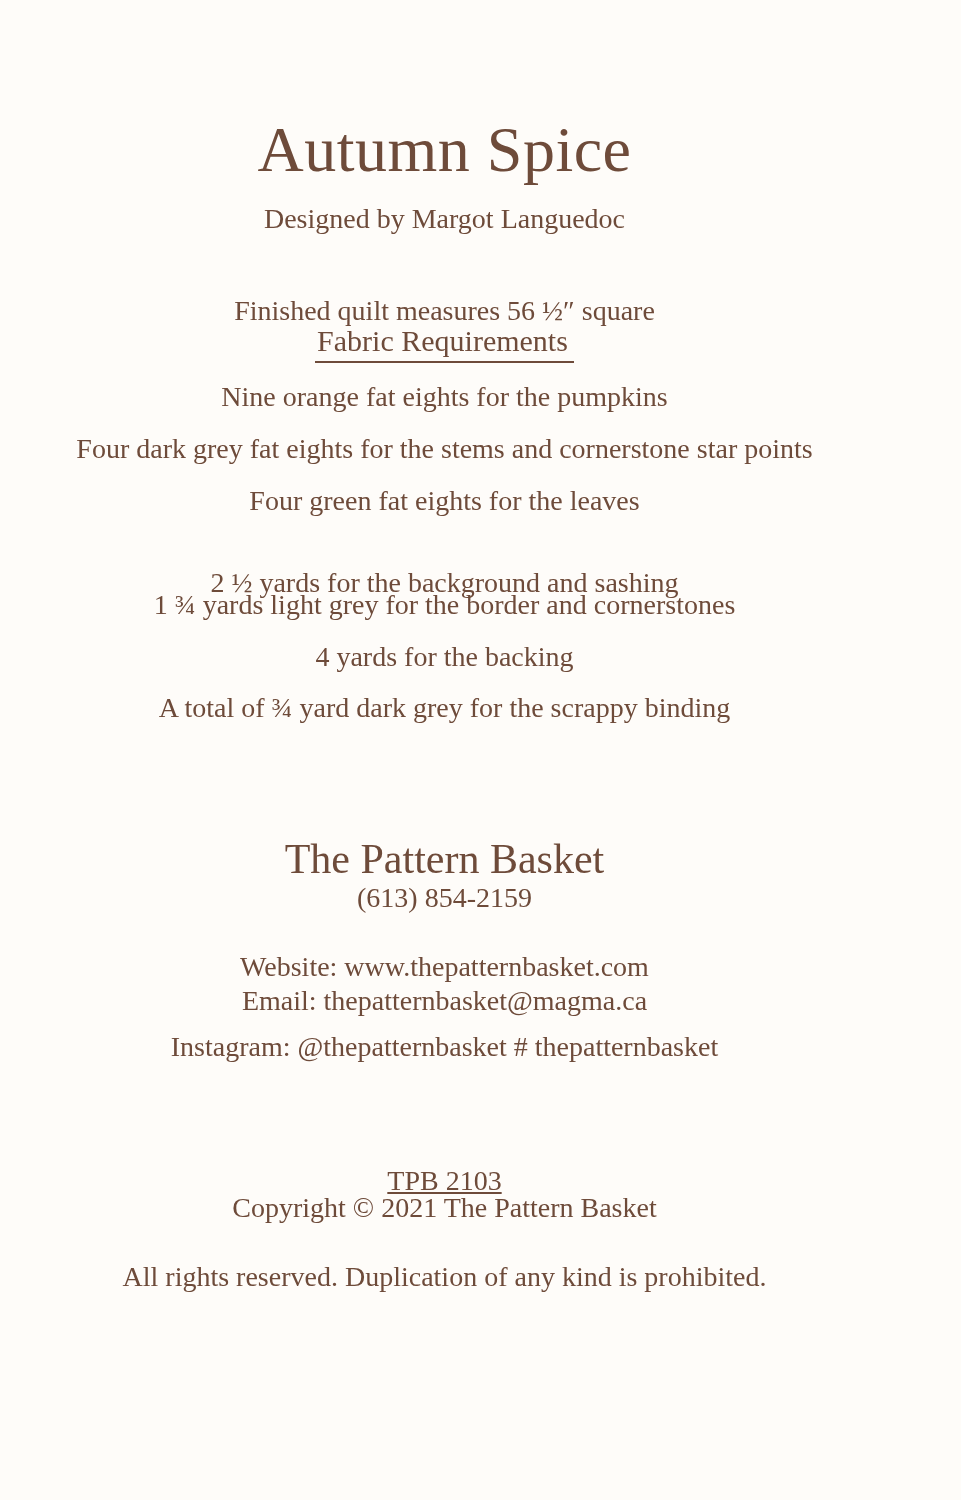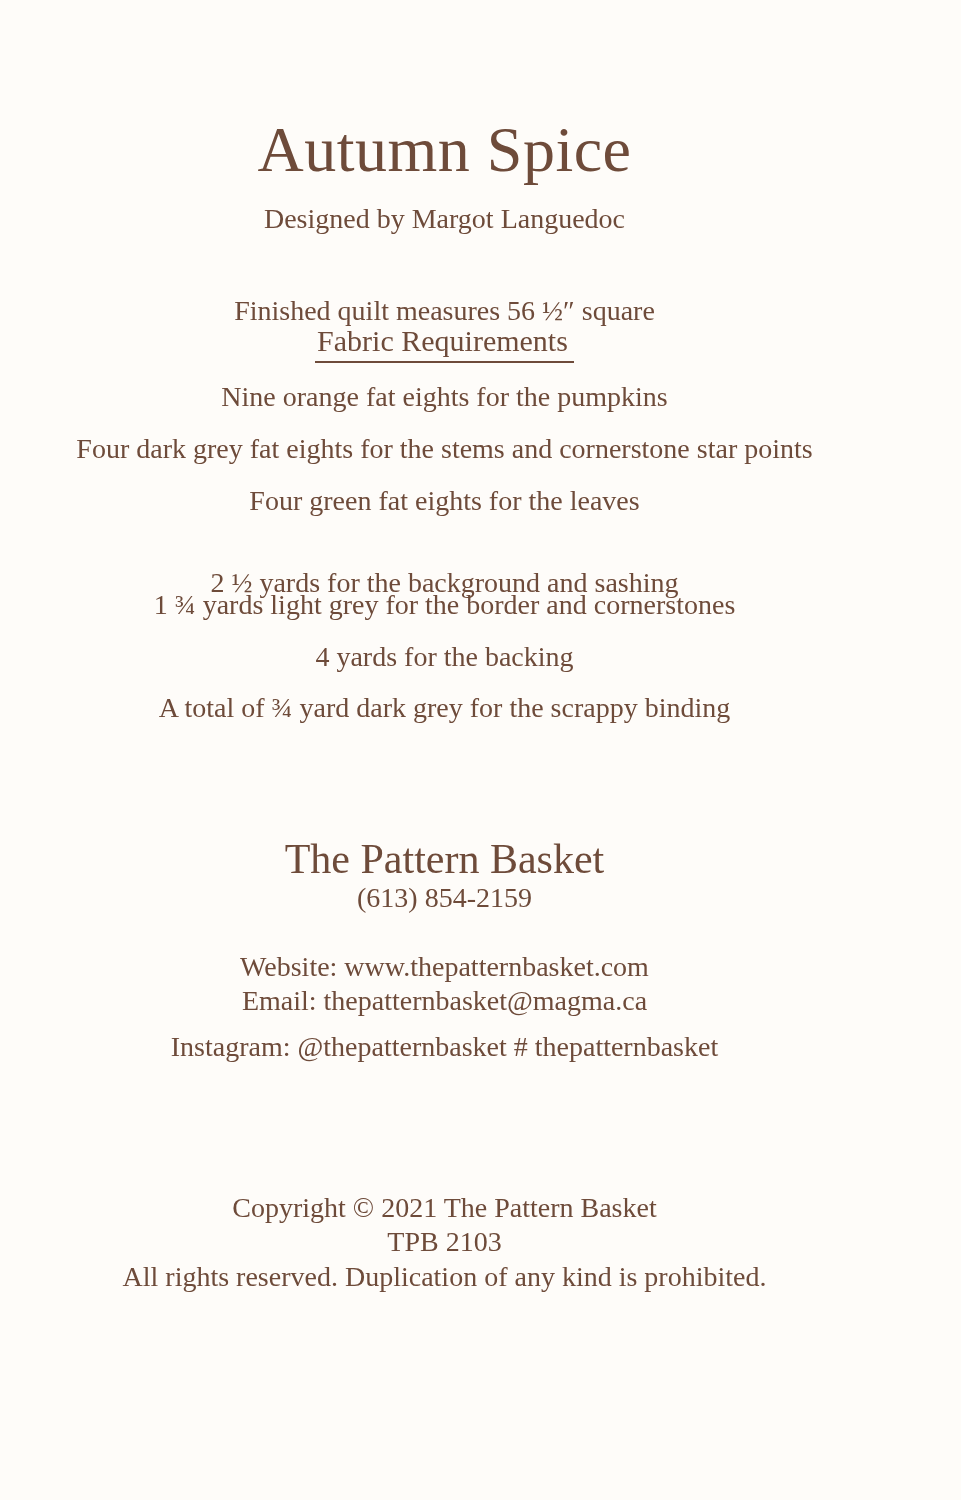--- a/index.html
+++ b/index.html
@@ -80,17 +80,17 @@
   <div>
     <div class="line brand">The Pattern Basket</div>
     <div class="line contact" style="top:884px;">(613) 854-2159</div>
     <div class="line contact" style="top:953px;">Website: www.thepatternbasket.com</div>
     <div class="line contact" style="top:987px;">Email: thepatternbasket@magma.ca</div>
     <div class="line contact" style="top:1021px;margin-top:12px;">Instagram: @thepatternbasket # thepatternbasket</div>
   </div>
 
   <div>
     <div class="line copy" style="top:1194px;">Copyright © 2021  The Pattern Basket</div>
-    <div class="line copy" style="top:1228px;">TPB 2103</div>
+    <div class="line copy" style="top:1167px;text-decoration:underline;">TPB 2103</div>
     <div class="line copy" style="top:1263px;">All rights reserved. Duplication of any kind is prohibited.</div>
   </div>
 
 </div>
 
 </body></html>

